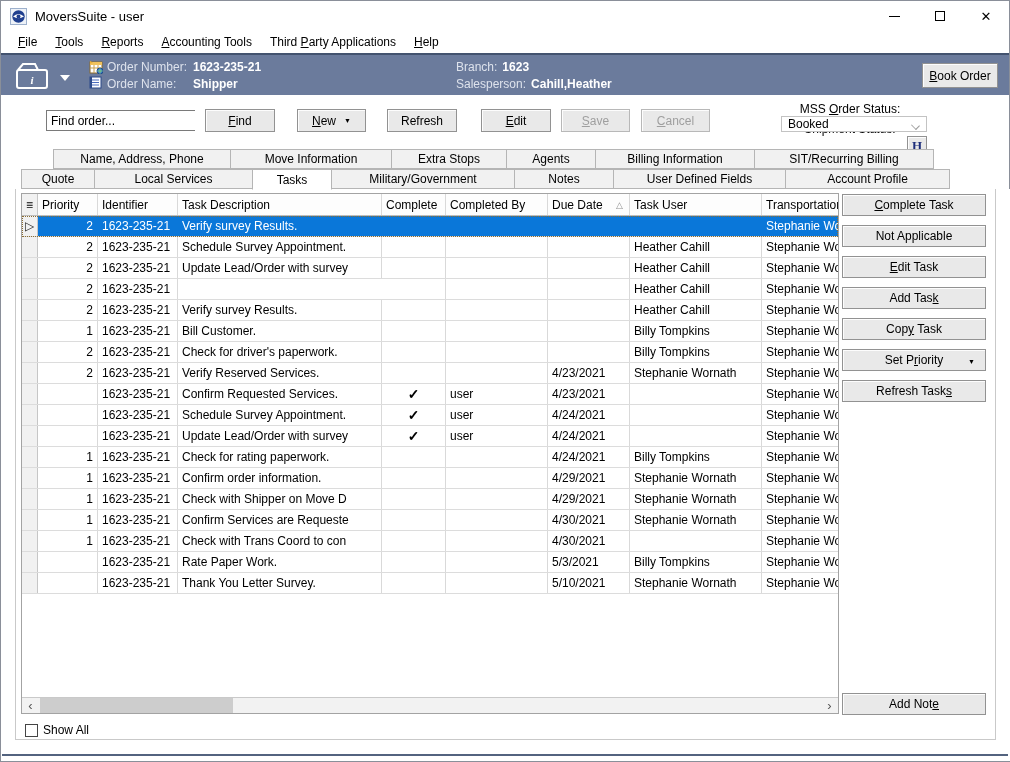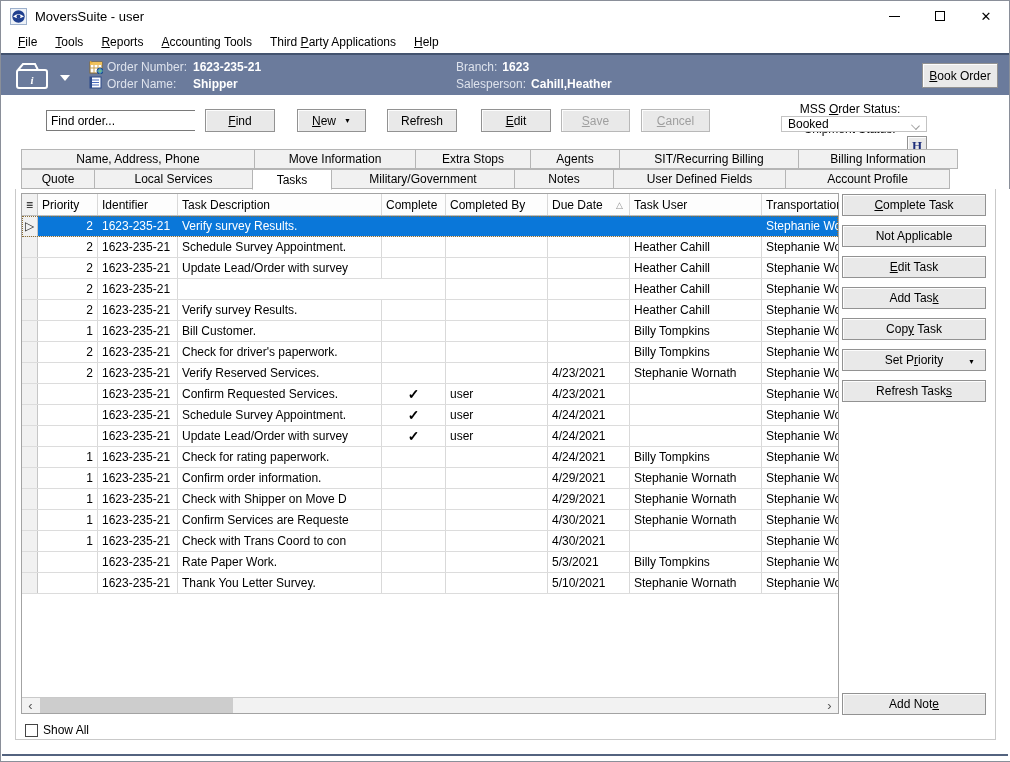--- a/index.html
+++ b/index.html
@@ -224,26 +224,26 @@
         <span class="tbr-label">Shipment Status:</span>
         <div class="slot146">
           <button class="btn h-btn">H</button>
         </div>
       </div>
     </div>
   </div>
 
   <div class="tabs">
     <div class="tab-row" id="tab-row-1">
-        <div class="tab" style="width: 234px;">Name, Address, Phone</div>
+        <div class="tab" style="width: 178px; margin-left: 32px;">Name, Address, Phone</div>
         <div class="tab" style="width: 162px;">Move Information</div>
         <div class="tab" style="width: 116px;">Extra Stops</div>
         <div class="tab" style="width: 90px;">Agents</div>
+        <div class="tab" style="width: 160px;">Billing Information</div>
         <div class="tab" style="width: 180px;">SIT/Recurring Billing</div>
-        <div class="tab" style="width: 160px;">Billing Information</div>
       </div>
     <div class="tab-row" id="tab-row-2">
         <div class="tab" style="width: 74px;">Quote</div>
         <div class="tab" style="width: 159px;">Local Services</div>
         <div class="tab active" style="width: 80px;">Tasks</div>
         <div class="tab" style="width: 184px;">Military/Government</div>
         <div class="tab" style="width: 100px;">Notes</div>
         <div class="tab" style="width: 173px;">User Defined Fields</div>
         <div class="tab" style="width: 165px;">Account Profile</div>
       </div>

